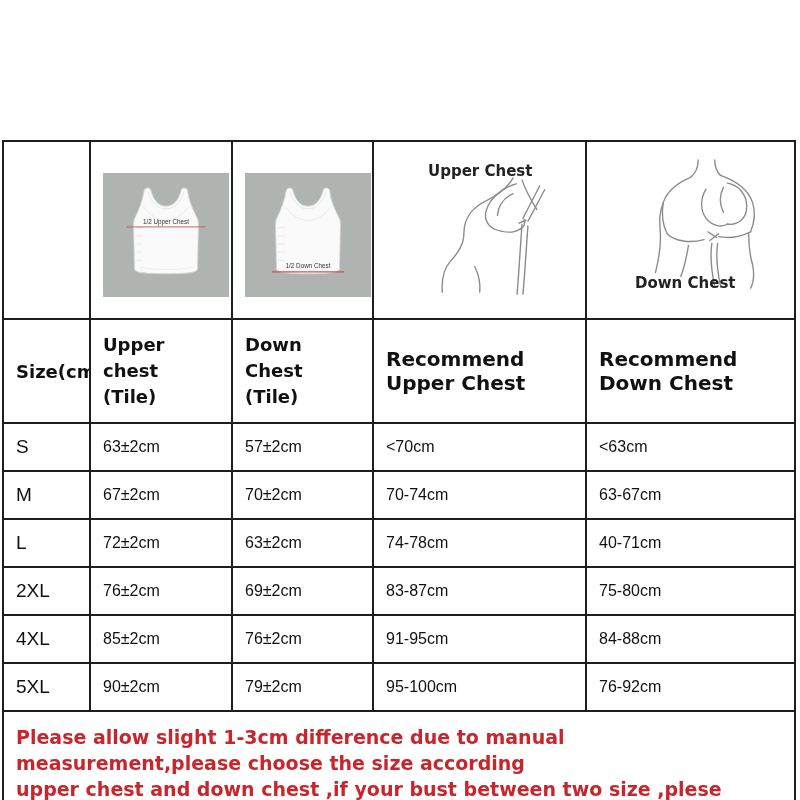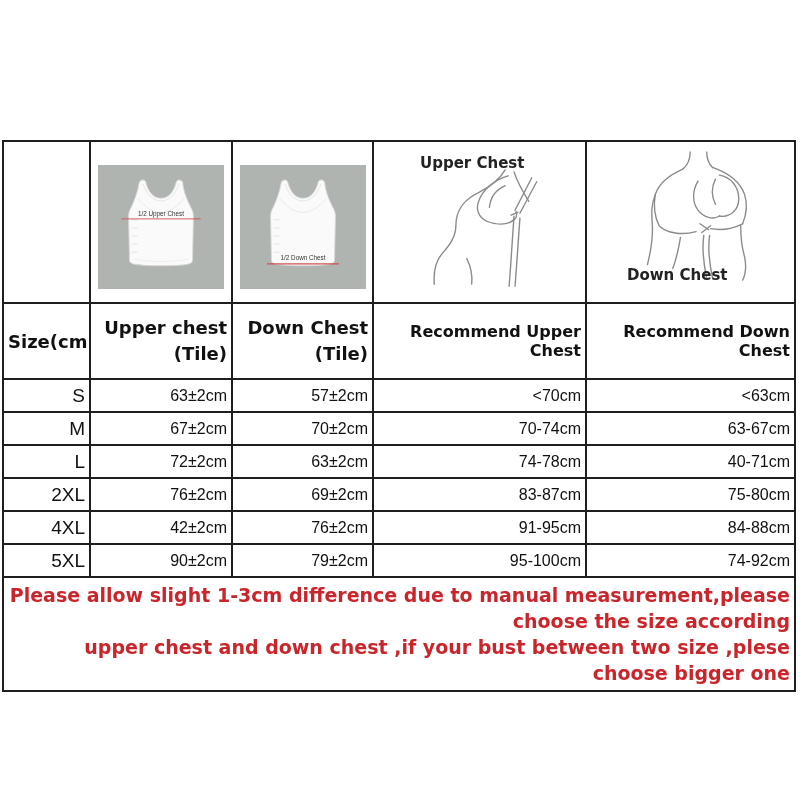--- a/index.html
+++ b/index.html
@@ -12,32 +12,32 @@
   body{
     width:800px;height:800px;background:#ffffff;position:relative;overflow:hidden;
     font-family:"Liberation Sans", sans-serif;color:#111;
   }
   table.size-chart{
     position:absolute;left:2px;top:140px;width:792px;
     border-collapse:collapse;table-layout:fixed;background:#fff;
   }
   table.size-chart td, table.size-chart th{
     border:2px solid var(--border_color);
-    text-align:right;vertical-align:middle;padding:4px;overflow:hidden;
+    text-align:left;vertical-align:middle;padding:12px;overflow:hidden;
   }
   tr.img-row{height:152px;}
   tr.head-row{height:76px;}
   tr.data-row{height:33px;}
   tr.note-row{height:64px;}
   th{
     font-family:"DejaVu Sans", sans-serif;font-weight:bold;color:#111;
   }
   th.size-h{font-size:18px;}
   th.tile-h{font-size:18px;line-height:26px;}
-  th.rec-h{font-size:16px;}
+  th.rec-h{font-size:20px;}
   td.size-c{font-size:19px;font-family:"Liberation Sans", sans-serif;}
   td.val-c{font-size:16px;font-family:"Liberation Sans", sans-serif;}
   td.note-c{
     font-family:"DejaVu Sans", sans-serif;font-weight:bold;
     color:var(--note_red);font-size:19px;line-height:26px;
     padding-top:4px;vertical-align:top;
   }
   .photo-box{
     width:126px;height:124px;background:var(--photo_bg);
     margin:18px auto 8px auto;display:block;
@@ -190,31 +190,31 @@
   </tr>
   <tr class="data-row">
     <td class="size-c">2XL</td>
     <td class="val-c">76±2cm</td>
     <td class="val-c">69±2cm</td>
     <td class="val-c">83-87cm</td>
     <td class="val-c">75-80cm</td>
   </tr>
   <tr class="data-row">
     <td class="size-c">4XL</td>
-    <td class="val-c">42±2cm</td>
+    <td class="val-c">85±2cm</td>
     <td class="val-c">76±2cm</td>
     <td class="val-c">91-95cm</td>
     <td class="val-c">84-88cm</td>
   </tr>
   <tr class="data-row">
     <td class="size-c">5XL</td>
     <td class="val-c">90±2cm</td>
     <td class="val-c">79±2cm</td>
     <td class="val-c">95-100cm</td>
-    <td class="val-c">74-92cm</td>
+    <td class="val-c">76-92cm</td>
   </tr>
 
   <tr class="note-row">
     <td class="note-c" colspan="5">
       <div>Please allow slight 1-3cm difference due to manual measurement,please choose the size according</div>
       <div>upper chest and down chest ,if your bust between two size ,plese choose bigger one</div>
     </td>
   </tr>
 </tbody>
   </table>

